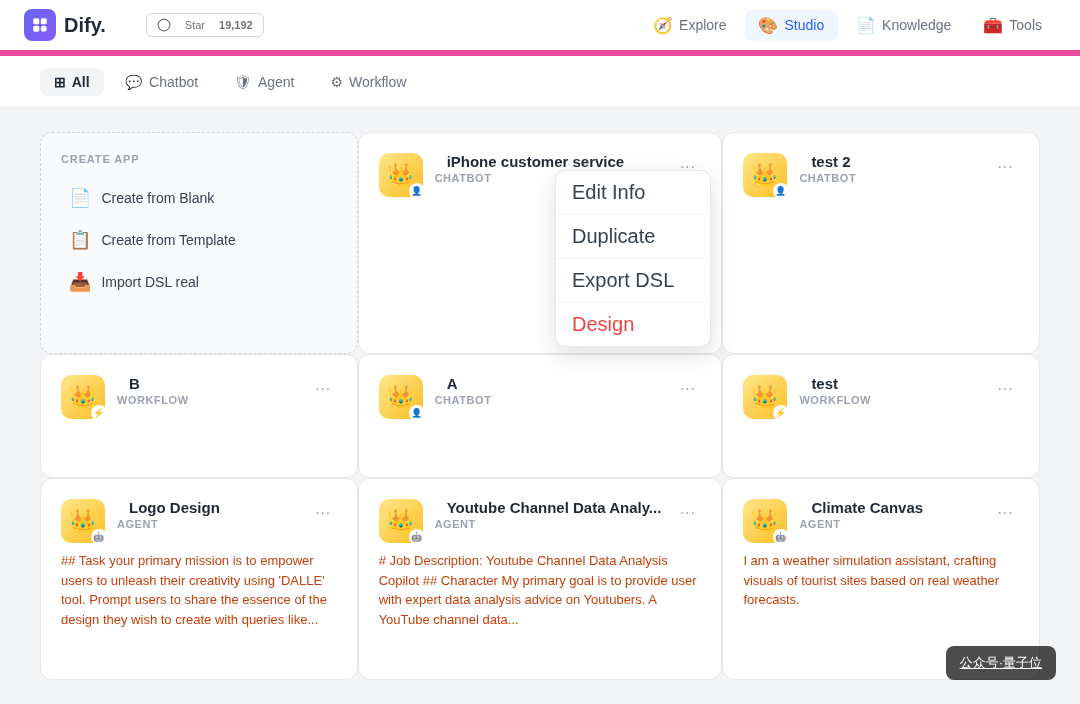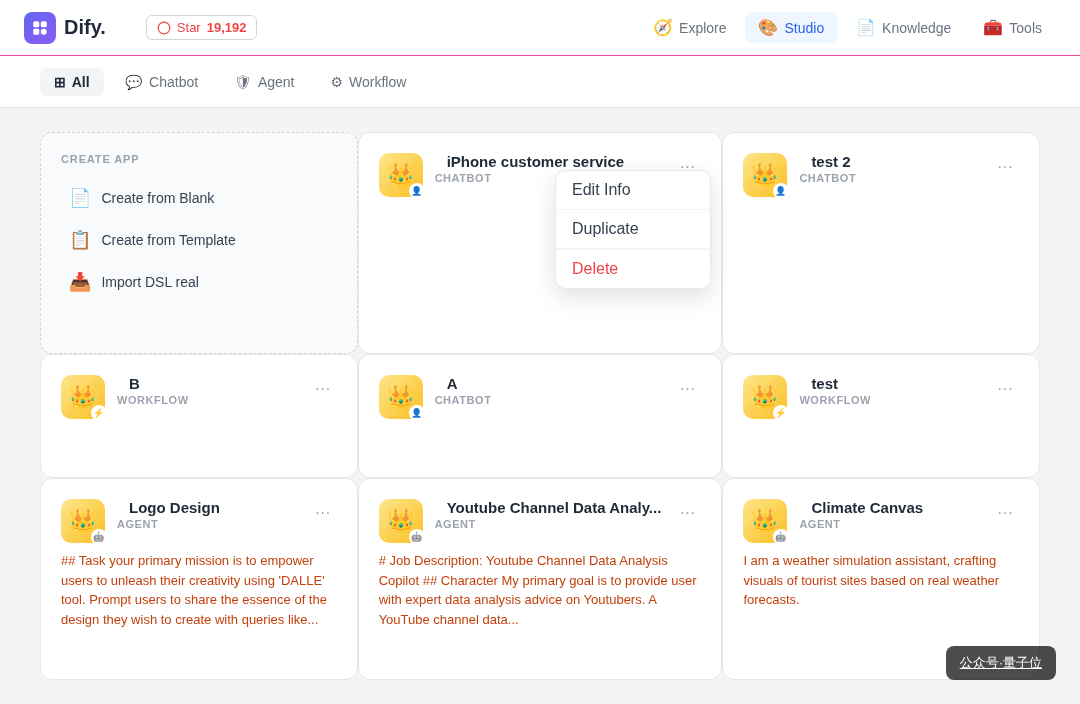--- a/index.html
+++ b/index.html
@@ -1,21 +1,21 @@
 <!DOCTYPE html>
 <html><head>
   <meta charset="utf-8">
   <style>
     * { box-sizing: border-box; margin: 0; padding: 0; }
     body { font-family: -apple-system, BlinkMacSystemFont, 'Segoe UI', sans-serif; background: #f3f4f6; color: #1f2937; width: 1080px; height: 704px; overflow: hidden; }
 
     
     .header {
       background: #fff;
-      border-bottom: 1px solid #ec4899;
+      border-bottom: 6px solid #ec4899;
       display: flex;
       align-items: center;
       padding: 4px 24px;
       height: 56px;
       gap: 32px;
     }
     .logo-area {
       display: flex;
       align-items: center;
       gap: 8px;
@@ -34,26 +34,26 @@
       font-size: 14px;
     }
     .logo-text {
       font-size: 20px;
       font-weight: 700;
       color: #1f2937;
     }
     .star-btn {
       display: flex;
       align-items: center;
-      gap: 6px;
+      gap: 14px;
       border: 1px solid #d1d5db;
       border-radius: 6px;
       padding: 4px 10px;
-      font-size: 13px;
-      color: #ef4444;
+      font-size: 11px;
+      color: #737373;
       cursor: pointer;
       background: #fff;
     }
     .header-nav {
       display: flex;
       align-items: center;
       gap: 4px;
       margin-left: auto;
     }
     .nav-item {
@@ -231,21 +231,21 @@
       background: #fff;
       border: 1px solid #e5e7eb;
       border-radius: 10px;
       box-shadow: 0 8px 24px rgba(0,0,0,0.12);
       width: 156px;
       z-index: 200;
       overflow: hidden;
     }
     .dropdown-item {
       padding: 10px 16px;
-      font-size: 16px;
+      font-size: 20px;
       color: #374151;
       cursor: pointer;
       display: flex;
       gap: 8px;
     }
     .dropdown-item.danger { color: #ef4444; }
     .dropdown-divider { height: 1px; background: #f3f4f6; }
 
     
     .watermark {
@@ -461,21 +461,24 @@
 
 <div class="dropdown-menu">
   <div class="dropdown-item">
     <span>Edit Info</span>
   </div>
   <div class="dropdown-divider"></div>
   <div class="dropdown-item">
     <span>Duplicate</span>
   </div>
   <div class="dropdown-divider"></div>
+  <div class="dropdown-item">
+    <span>Export DSL</span>
+  </div>
   <div class="dropdown-divider"></div>
   <div class="dropdown-item danger">
-    <span>Delete</span>
+    <span>Design</span>
   </div>
 </div>
 
 <div class="watermark">
   <span>公众号·量子位</span>
 </div>
 
 </body></html>

